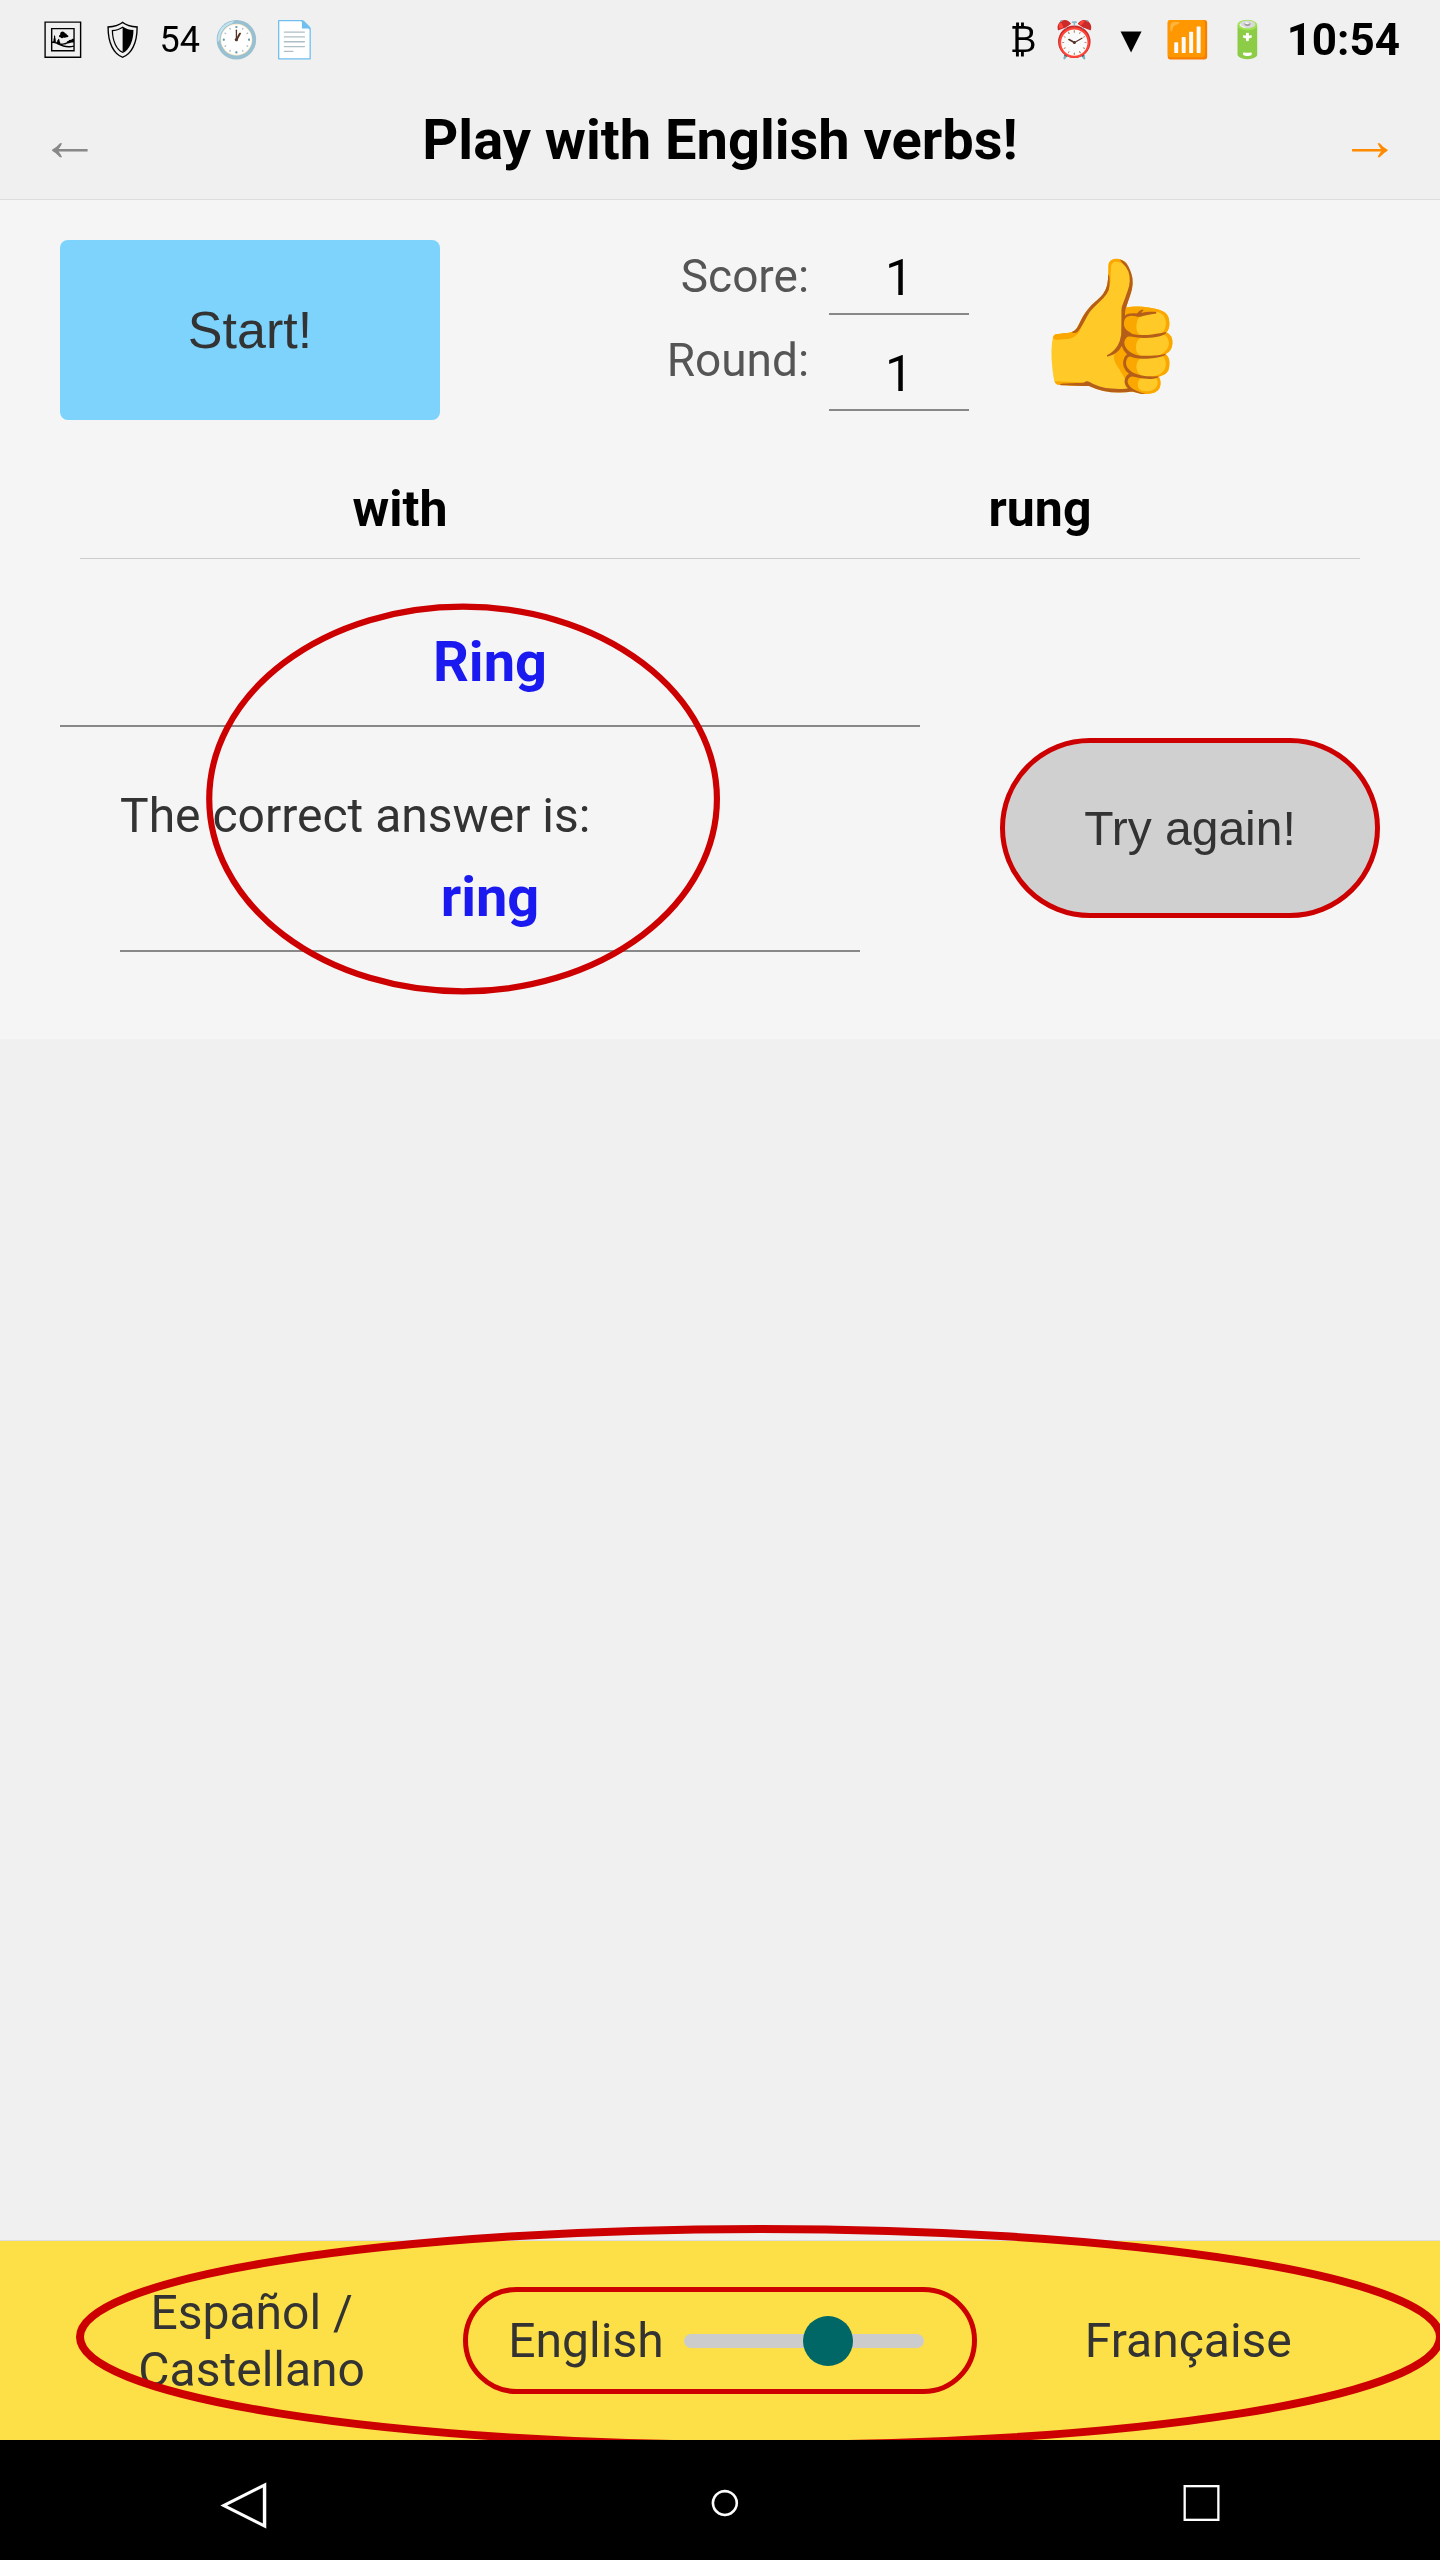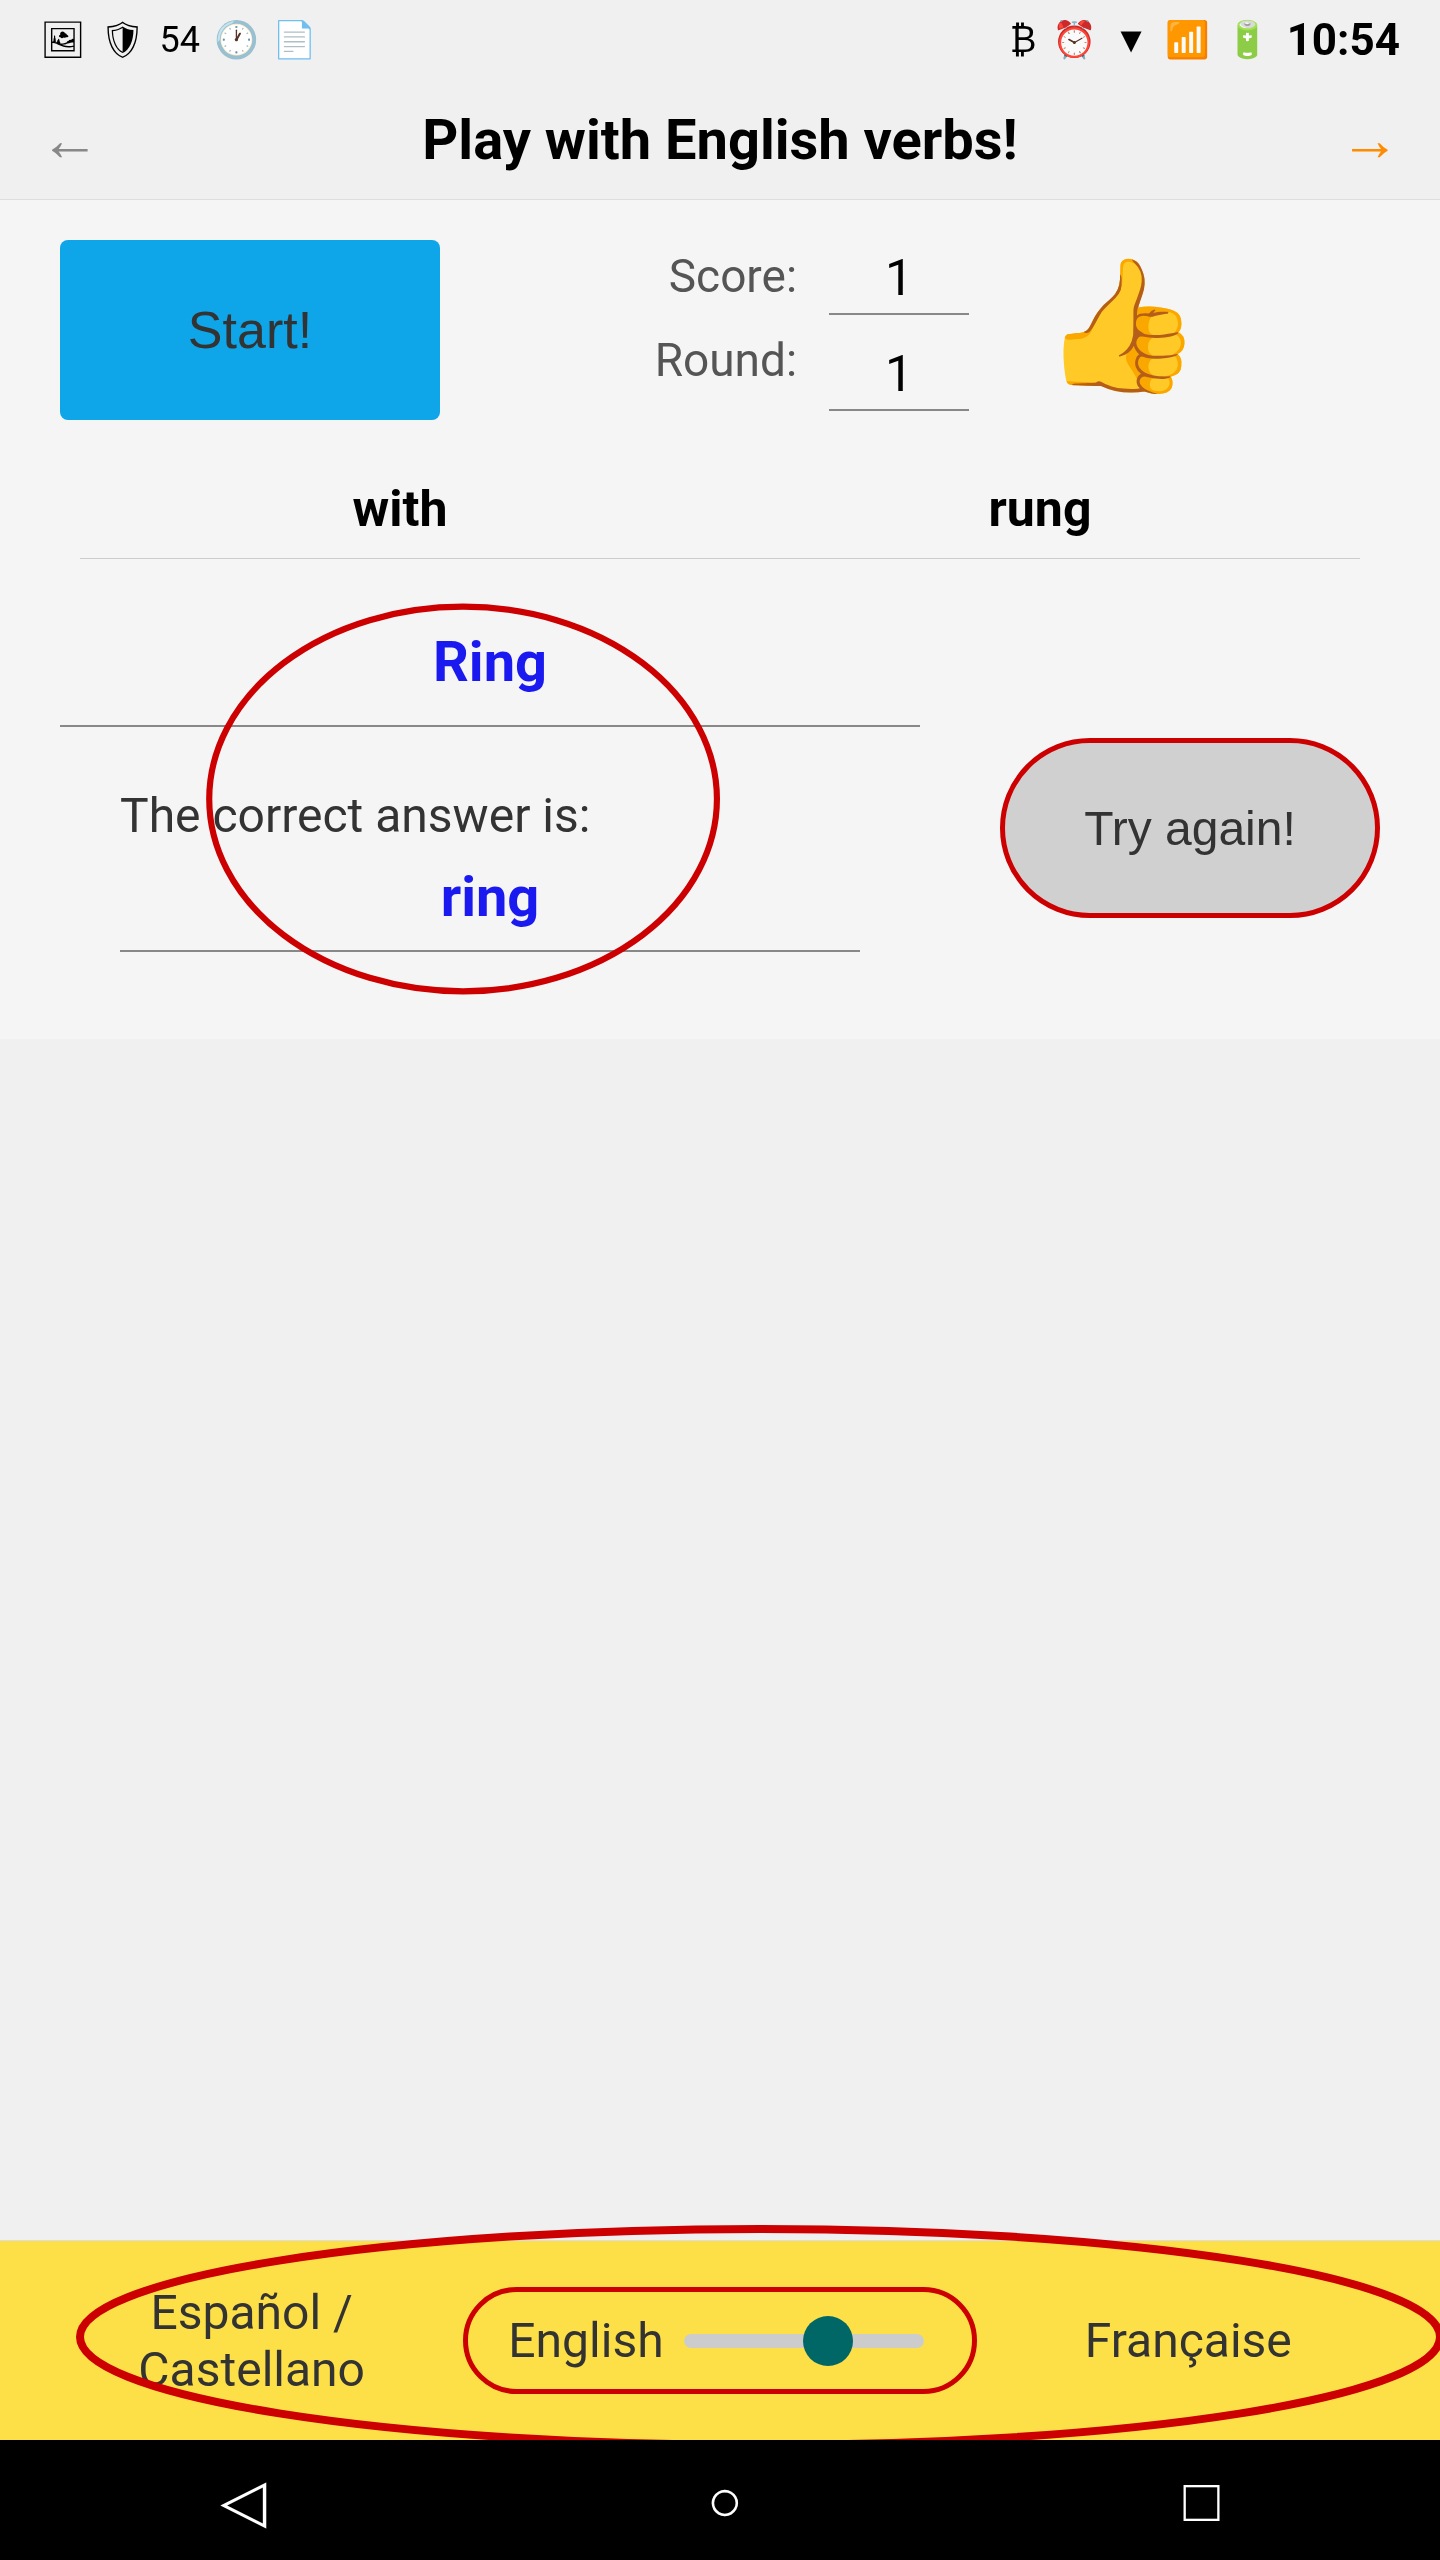--- a/index.html
+++ b/index.html
@@ -93,21 +93,21 @@
     .score-section {
       display: flex;
       align-items: center;
       justify-content: space-between;
       margin-bottom: 40px;
     }
 
     .start-button {
       width: 380px;
       height: 180px;
-      background: #0ea5e9;
+      background: #7dd3fc;
       border: none;
       font-size: 52px;
       color: #333;
       cursor: pointer;
       border-radius: 8px;
     }
 
     .score-label {
       font-size: 46px;
       color: #555;
@@ -213,21 +213,21 @@
       font-size: 60px;
       color: #fff;
     }
 
     
     .score-middle {
       display: flex;
       align-items: flex-start;
       flex: 1;
       justify-content: center;
-      gap: 32px;
+      gap: 20px;
     }
 
     .score-labels-col {
       display: flex;
       flex-direction: column;
       gap: 30px;
     }
 
     .score-values-col {
       display: flex;

